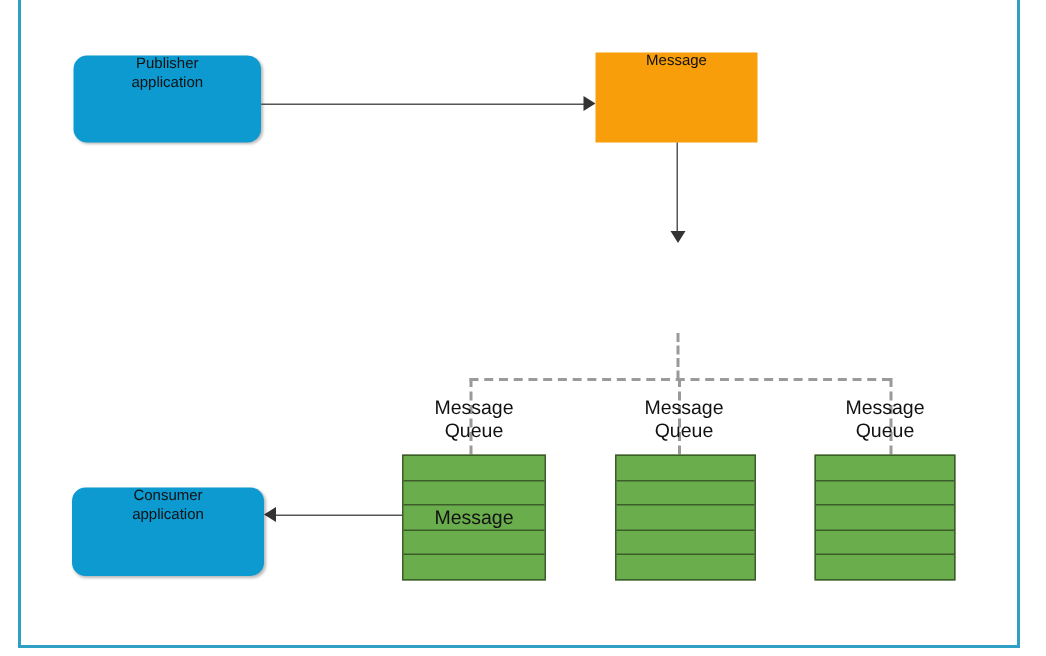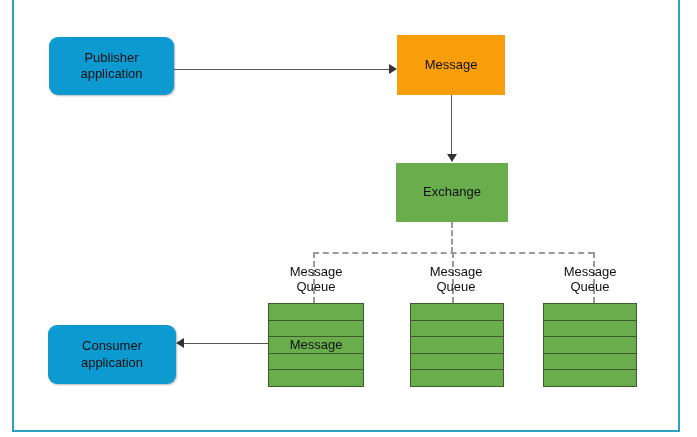--- a/index.html
+++ b/index.html
@@ -5,22 +5,22 @@
   html,body{margin:0;padding:0;background:#ffffff;}
   body{width:697px;height:437px;overflow:hidden;
        font-family:"Liberation Sans","DejaVu Sans",sans-serif;}
   #canvas{position:relative;width:697px;height:437px;background:#fff;}
 
   
   #frame{position:absolute;left:12px;top:-6px;width:668px;height:438px;
          border:2px solid #2f9fc4;border-top:none;box-sizing:border-box;background:#fff;}
 
   .node{position:absolute;box-sizing:border-box;display:flex;
-        align-items:center;justify-content:center;text-align:center;
-        font-size:13px;color:#111;line-height:1.25;}
+        justify-content:center;text-align:center;
+        font-size:10px;color:#111;line-height:1.25;}
 
   .rounded{border-radius:9px;}
 
   
   #publisher{left:49px;top:37px;width:125px;height:58px;
              background:#0c9ad1;box-shadow:1px 1px 2px rgba(0,0,0,.28);}
   
   #consumer{left:48px;top:325px;width:128px;height:59px;
             background:#0c9ad1;box-shadow:1px 1px 2px rgba(0,0,0,.28);}
   
@@ -71,23 +71,20 @@
   <div class="line hline" style="left:174px;top:69px;width:216px;"></div>
   <div class="arrow-r" style="left:389px;top:64px;"></div>
 
   <div class="node" id="message-box">
     <span>Message</span>
   </div>
 
   <div class="line vline" style="left:451px;top:95px;height:60px;"></div>
   <div class="arrow-d" style="left:447px;top:154px;"></div>
 
-  <div class="node" id="exchange-box">
-    <span>Exchange</span>
-  </div>
 
   <div class="dash-v" style="left:451px;top:222px;height:31px;"></div>
   <div class="dash-h" style="left:313px;top:252px;width:281px;"></div>
 
   <div class="dash-v" style="left:313px;top:252px;height:51px;"></div>
   <div class="dash-v" style="left:452px;top:252px;height:51px;"></div>
   <div class="dash-v" style="left:593px;top:252px;height:51px;"></div>
 
   <div class="queue-label" style="left:256px;top:264px;">
     <span>Message</span><br>

